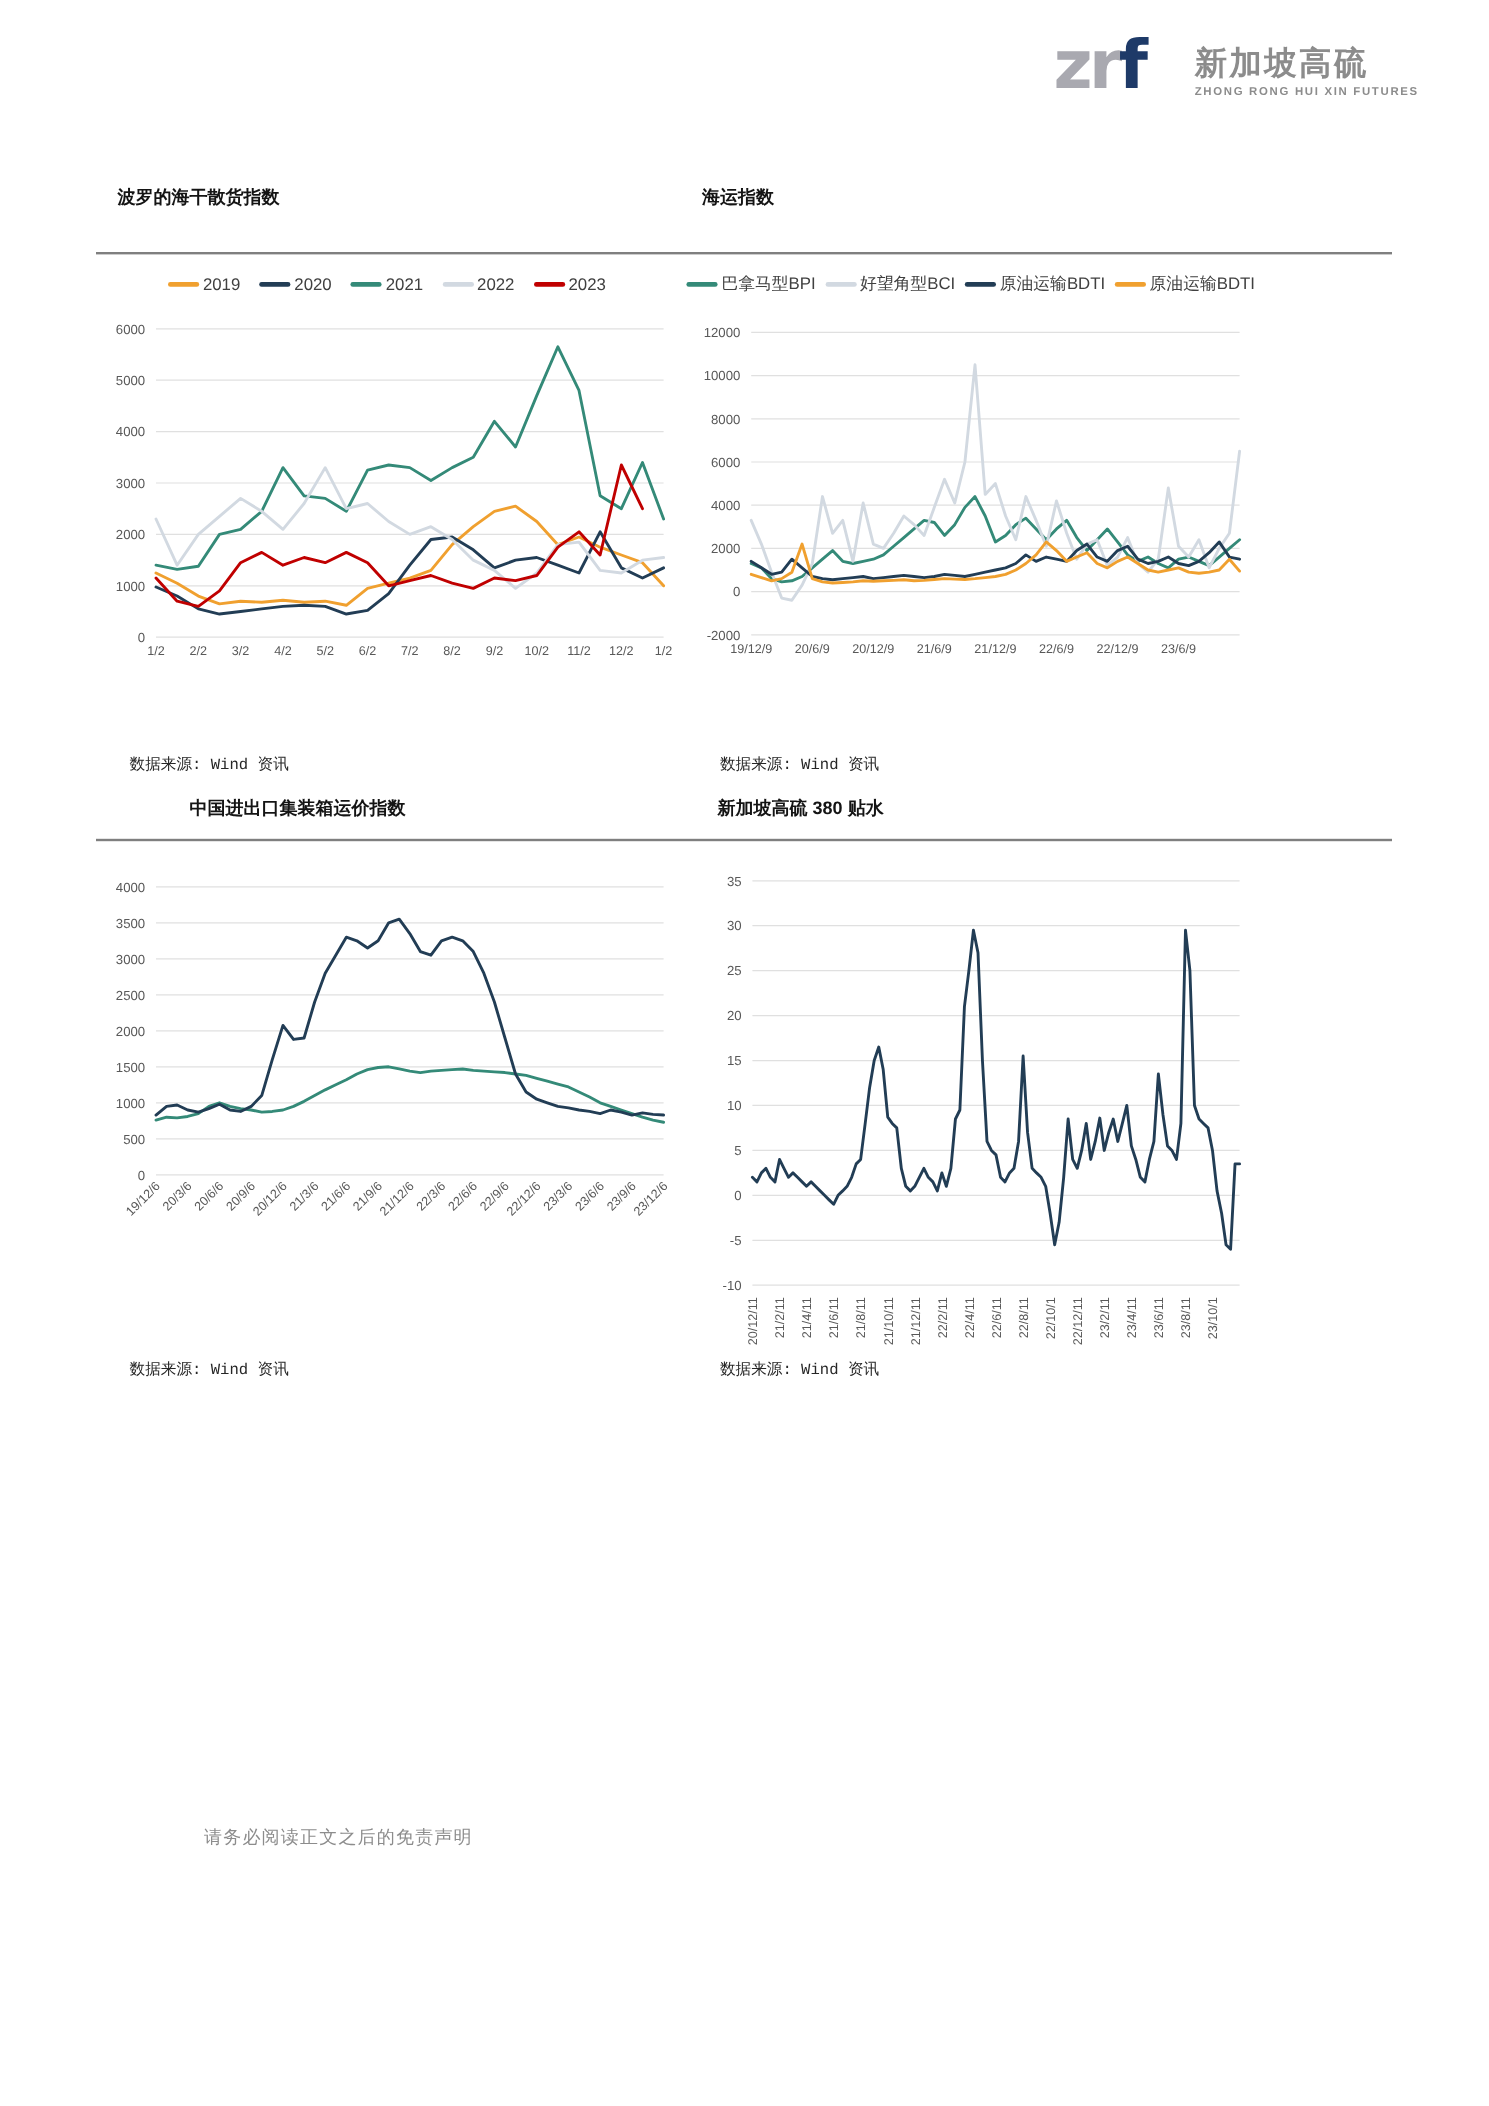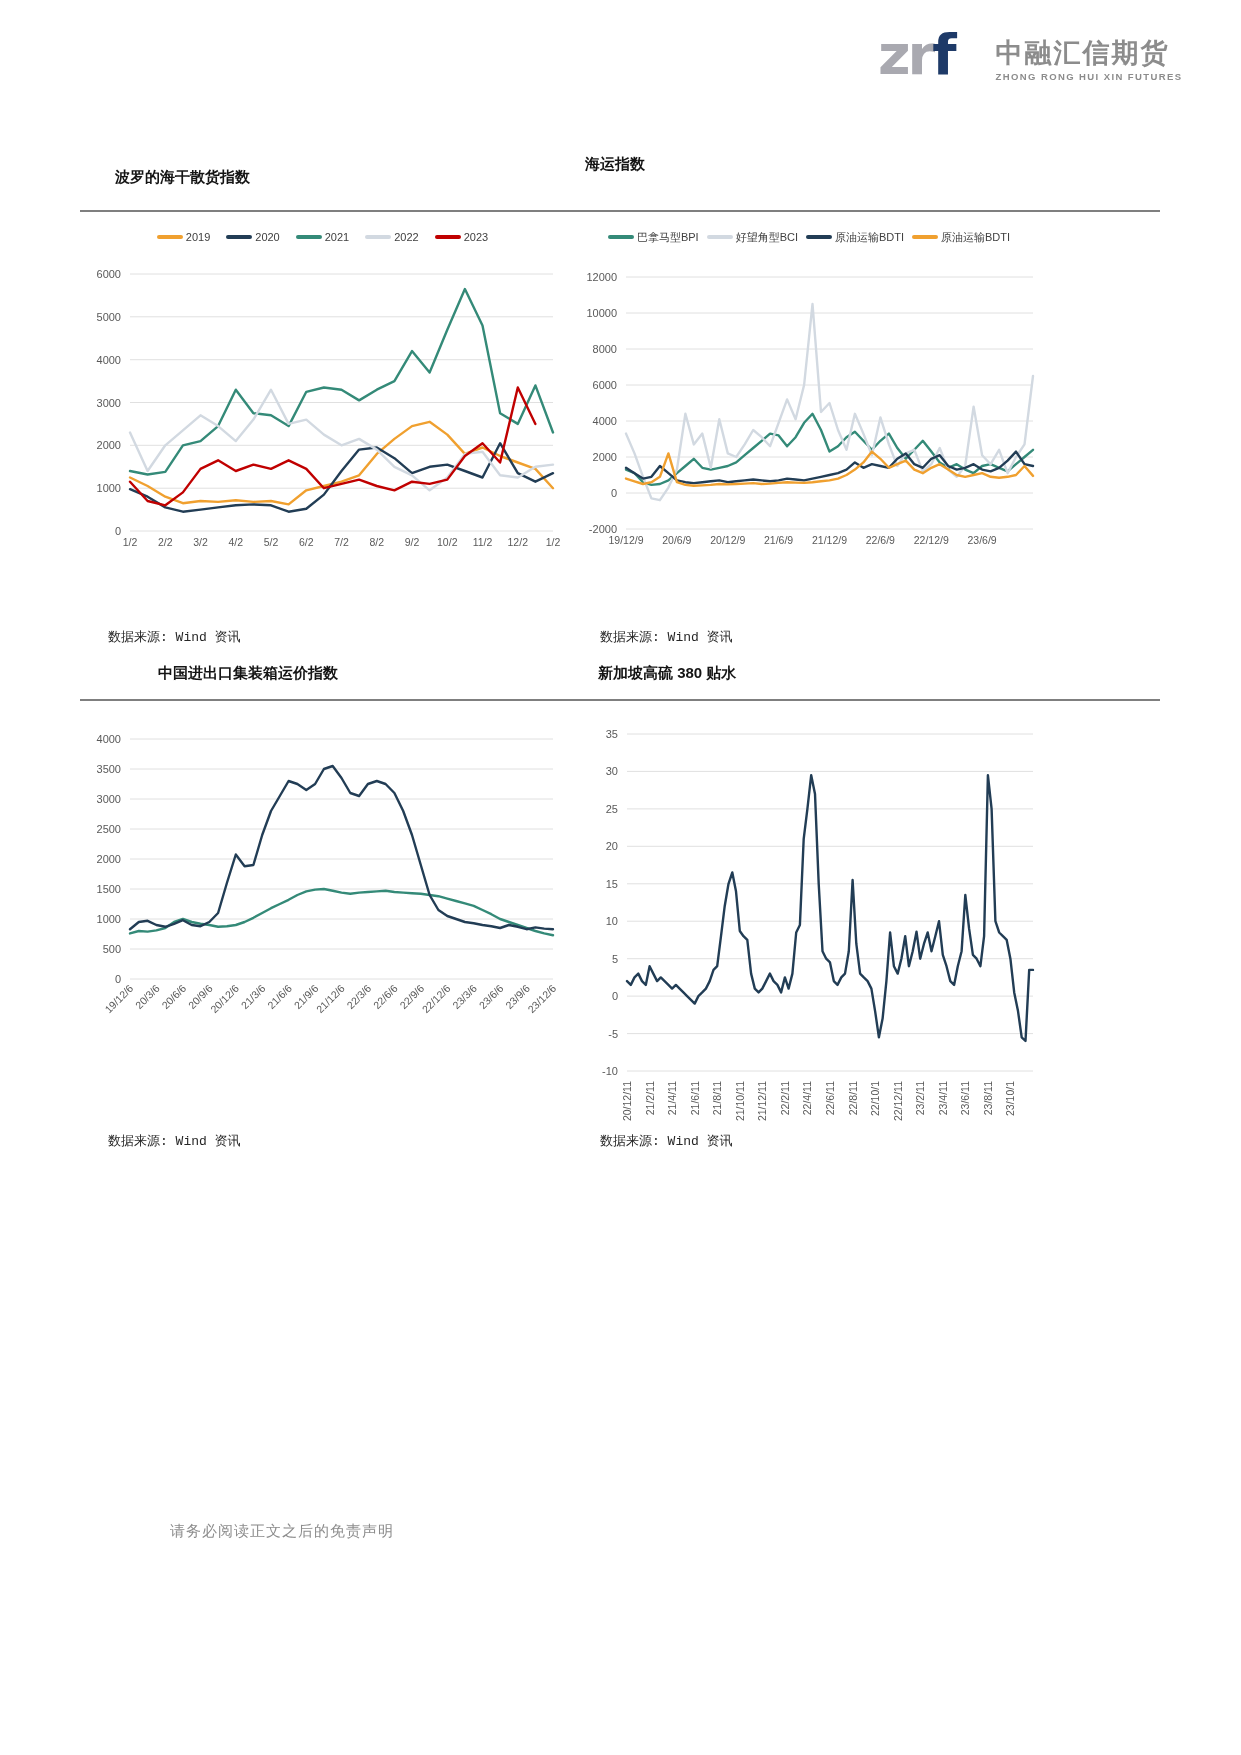--- a/index.html
+++ b/index.html
@@ -15,40 +15,40 @@
   .logo-en{font-size:9.5px;color:#8c8c8c;letter-spacing:1.4px;font-weight:bold;margin-top:3px;}
   
   .sec-title{position:absolute;font-size:15px;font-weight:bold;color:#141414;}
   .rule{position:absolute;left:80px;width:1080px;height:2px;background:#7f7f7f;}
   .src{position:absolute;font-family:Liberation Mono, monospace;font-size:13px;color:#262626;}
   .footer{position:absolute;top:1522px;left:170px;font-family:"Liberation Serif",serif;
           font-size:15px;color:#8c8c8c;letter-spacing:1px;}
   
   .chart{position:absolute;}
   .legend{display:flex;justify-content:center;align-items:center;gap:16px;height:22px;}
-  .legend .li{display:flex;align-items:center;font-size:11px;color:#404040;white-space:nowrap;}
+  .legend .li{display:flex;align-items:center;font-size:14px;color:#404040;white-space:nowrap;}
   .legend .li i{display:inline-block;width:26px;height:4px;border-radius:2px;margin-right:3px;}
   .legend .li b{font-weight:normal;}
   svg text{font-family:"Liberation Sans",sans-serif;font-size:11px;fill:#595959;}
   svg text.xl{font-size:10.5px;}
 </style>
 </head>
 <body>
 
 <div class="page">
 
   <div class="logo">
     <div class="zrf"><span class="zr">zr</span><span class="f">f</span></div>
     <div class="logo-text">
-      <div class="logo-cn">中融汇信期货</div>
+      <div class="logo-cn">新加坡高硫</div>
       <div class="logo-en">ZHONG RONG HUI XIN FUTURES</div>
     </div>
   </div>
 
-  <div class="sec-title" style="top:155px;left:115px;margin-top:13px;">波罗的海干散货指数</div>
+  <div class="sec-title" style="top:155px;left:98px;">波罗的海干散货指数</div>
   <div class="sec-title" style="top:155px;left:585px;">海运指数</div>
   <div class="rule" style="top:210px;"></div>
 
   <div class="chart" style="top:226px;left:85px;width:475px;">
     <div class="legend">
         <span class="li">
           <i style="background: rgb(240, 160, 47);"></i>
           <b>2019</b>
         </span>
         <span class="li">

